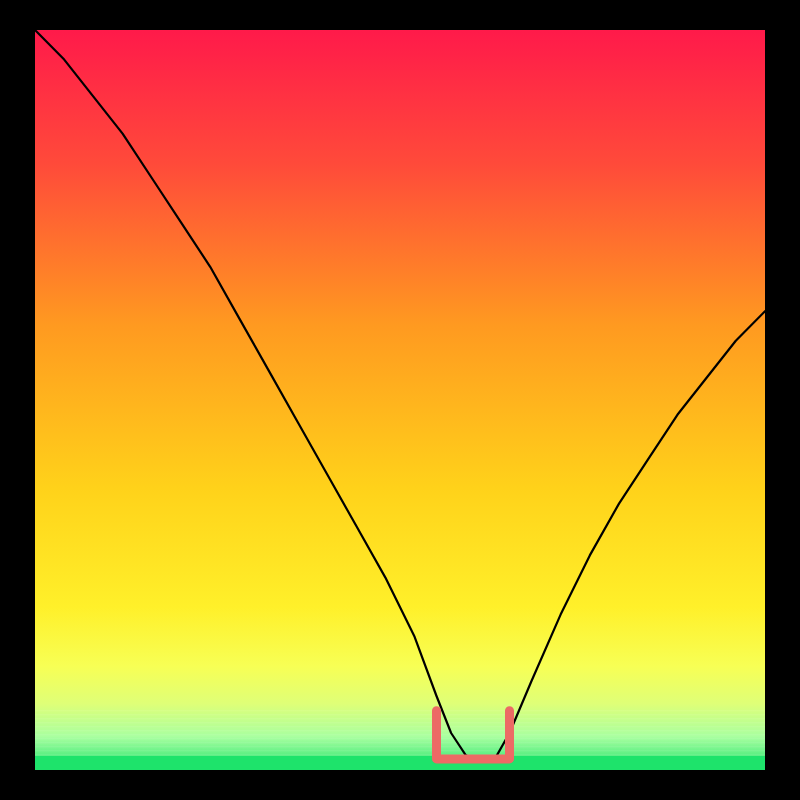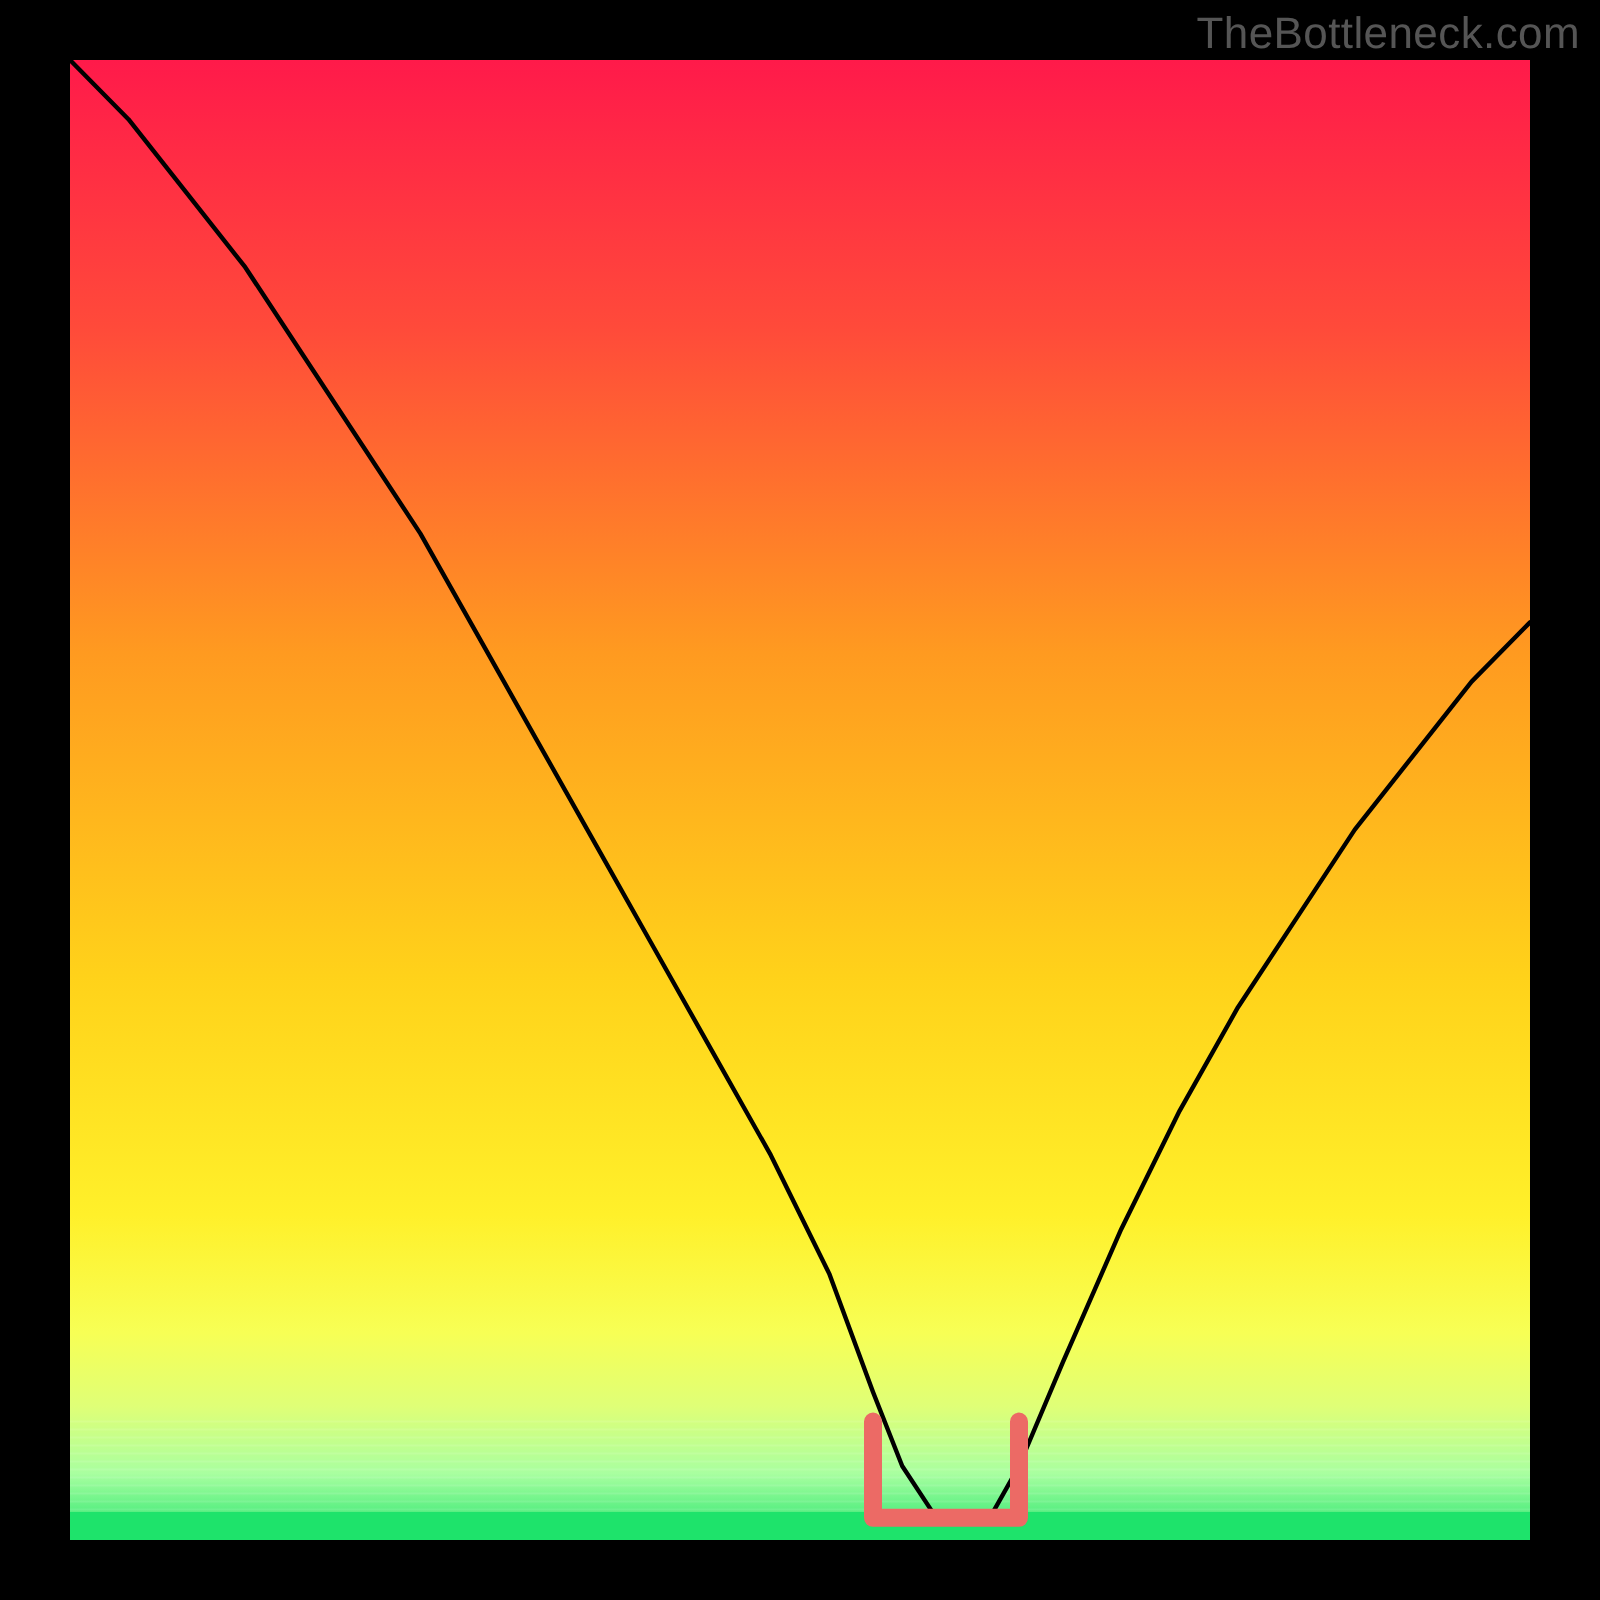--- a/index.html
+++ b/index.html
@@ -31,21 +31,20 @@
   svg {
     position: absolute;
     top: 0;
     left: 0;
   }
 </style>
 </head>
 <body>
 
 <div class="frame">
-  <div class="watermark">TheBottleneck.com</div>
   <svg id="plot" width="800" height="800">
       <defs>
         <linearGradient id="bg-grad" x1="0" y1="0" x2="0" y2="1">
           <stop offset="0%" stop-color="#ff1a4a"></stop>
           <stop offset="18%" stop-color="#ff4a3a"></stop>
           <stop offset="40%" stop-color="#ff9a20"></stop>
           <stop offset="62%" stop-color="#ffd21a"></stop>
           <stop offset="78%" stop-color="#fff02a"></stop>
           <stop offset="86%" stop-color="#f7ff55"></stop>
           <stop offset="91%" stop-color="#dfff77"></stop>

